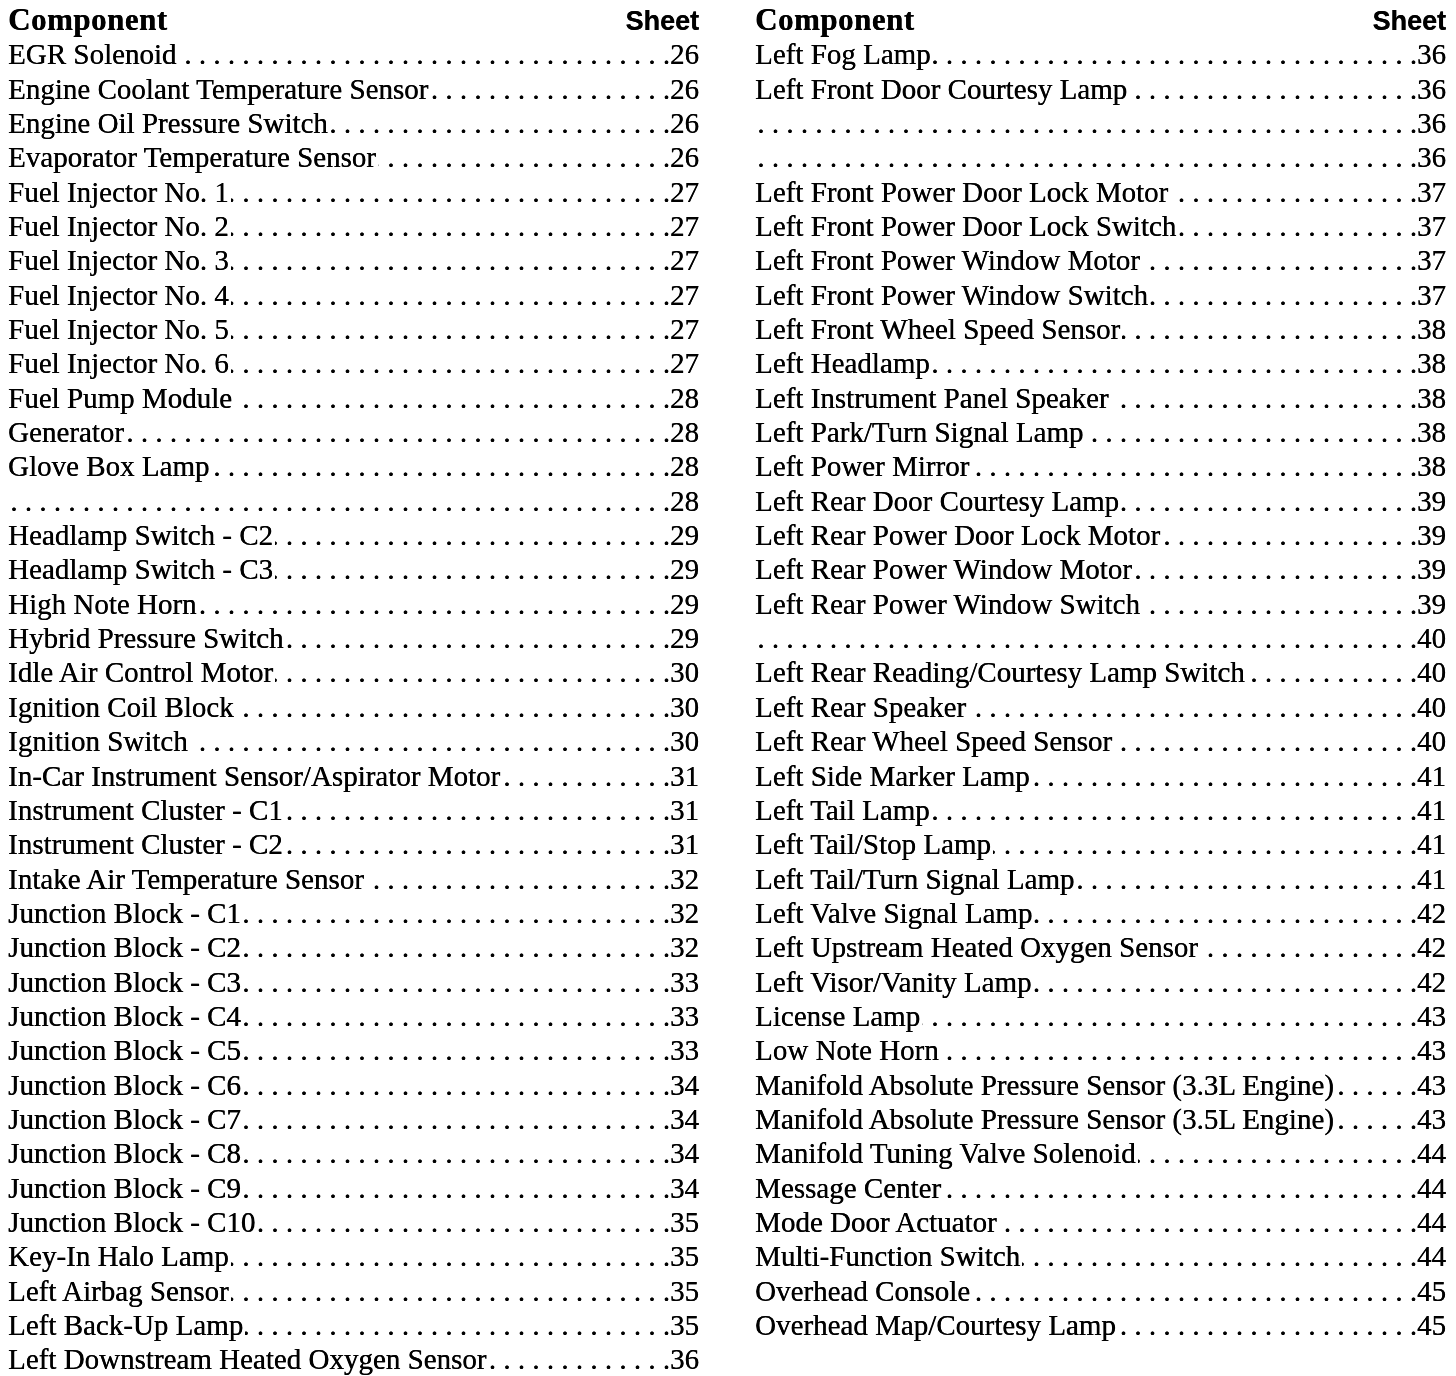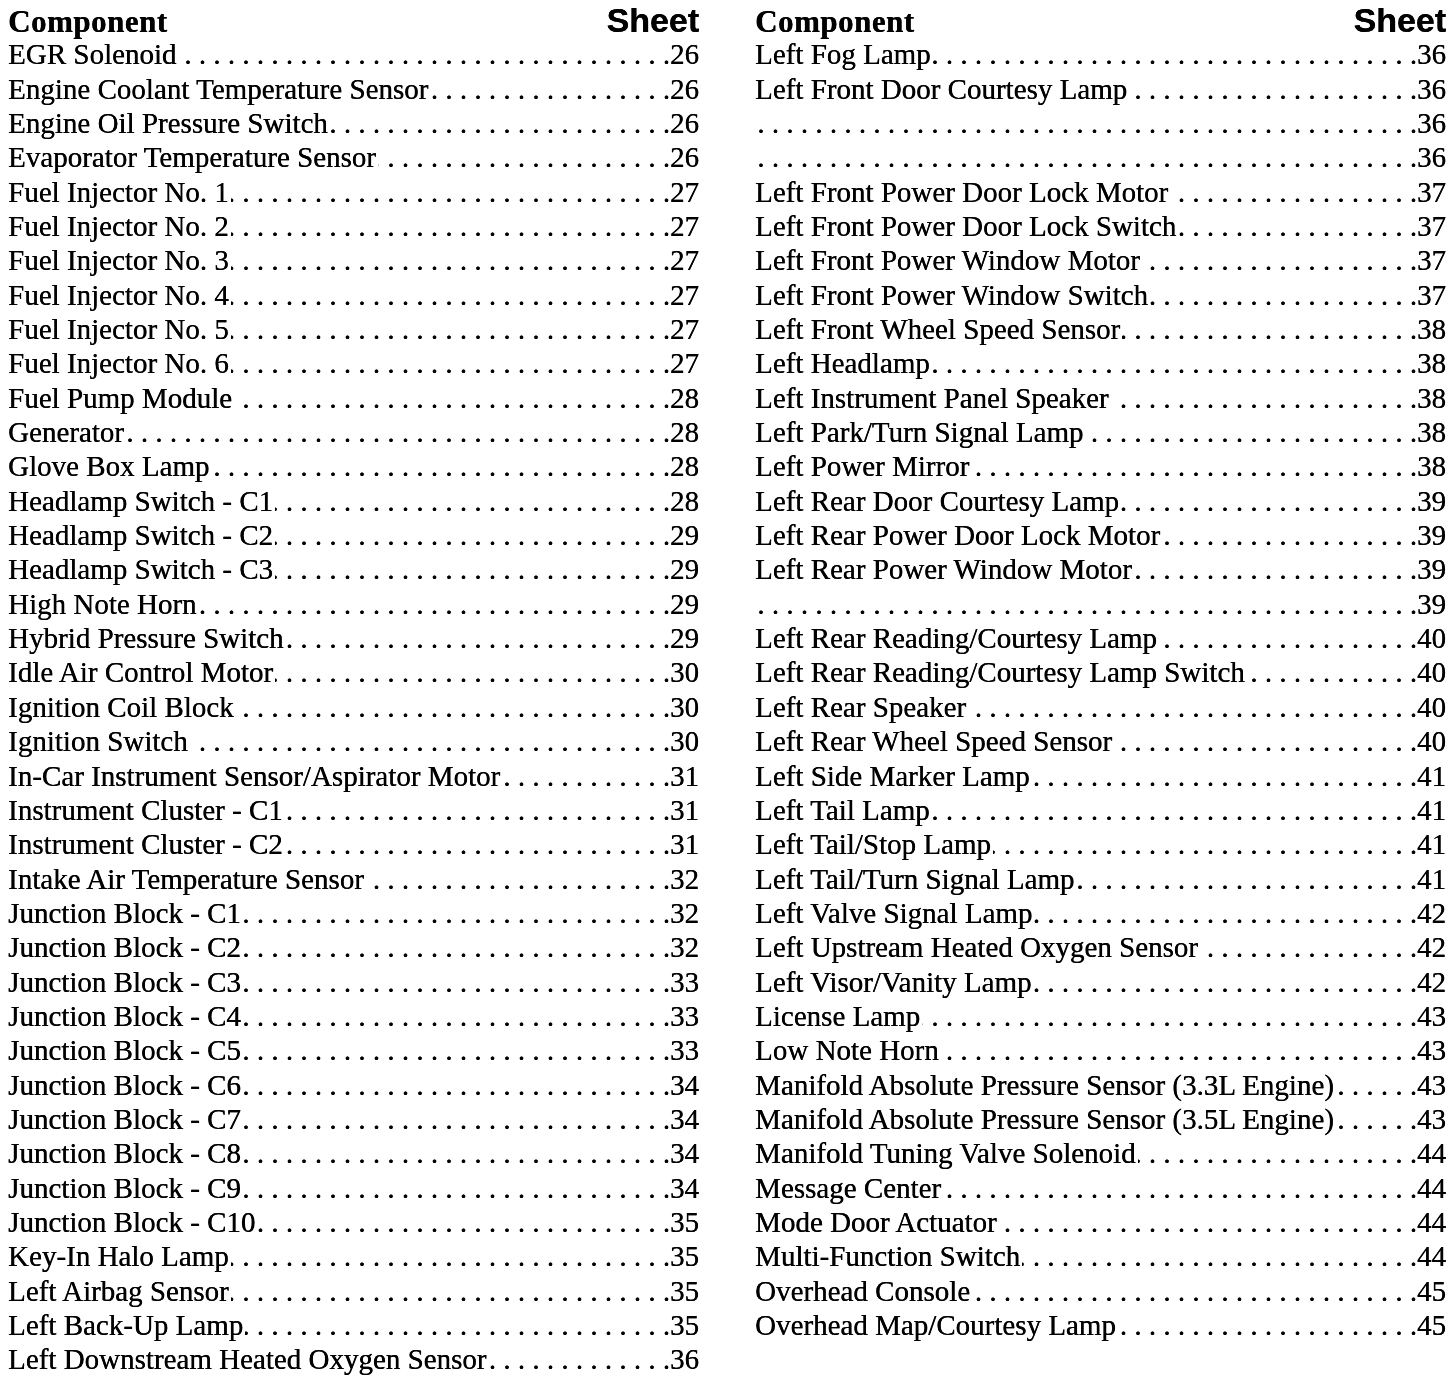--- a/index.html
+++ b/index.html
@@ -36,21 +36,21 @@
   .h-comp {
     font-family: "Liberation Serif", serif;
     font-weight: bold;
     font-size: 31px;
     letter-spacing: 0.5px;
     text-shadow: 0.4px 0 0 #000;
   }
   .h-sheet {
     font-family: "Liberation Sans", sans-serif;
     font-weight: bold;
-    font-size: 34px;
+    font-size: 27px;
     text-shadow: 0.3px 0 0 #000;
   }
   .row {
     display: flex;
     align-items: baseline;
     height: 34.35px;
     line-height: 34.35px;
     font-size: 29px;
     white-space: nowrap;
     text-shadow: 0.35px 0 0 #000;
@@ -155,21 +155,20 @@
     <span class="num">28</span>
   </div>
 
   <div class="row">
     <span class="name">Glove Box Lamp</span>
     <span class="leader" aria-hidden="true"></span>
     <span class="num">28</span>
   </div>
 
   <div class="row">
-    <span class="name">Headlamp Switch - C1</span>
     <span class="leader" aria-hidden="true"></span>
     <span class="num">28</span>
   </div>
 
   <div class="row">
     <span class="name">Headlamp Switch - C2</span>
     <span class="leader" aria-hidden="true"></span>
     <span class="num">29</span>
   </div>
 
@@ -413,26 +412,26 @@
     <span class="num">39</span>
   </div>
 
   <div class="row">
     <span class="name">Left Rear Power Window Motor</span>
     <span class="leader" aria-hidden="true"></span>
     <span class="num">39</span>
   </div>
 
   <div class="row">
+    <span class="name">Left Rear Power Window Switch</span>
     <span class="leader" aria-hidden="true"></span>
     <span class="num">39</span>
   </div>
 
   <div class="row">
-    <span class="name">Left Rear Reading/Courtesy Lamp</span>
     <span class="leader" aria-hidden="true"></span>
     <span class="num">40</span>
   </div>
 
   <div class="row">
     <span class="name">Left Rear Reading/Courtesy Lamp Switch</span>
     <span class="leader" aria-hidden="true"></span>
     <span class="num">40</span>
   </div>
 

